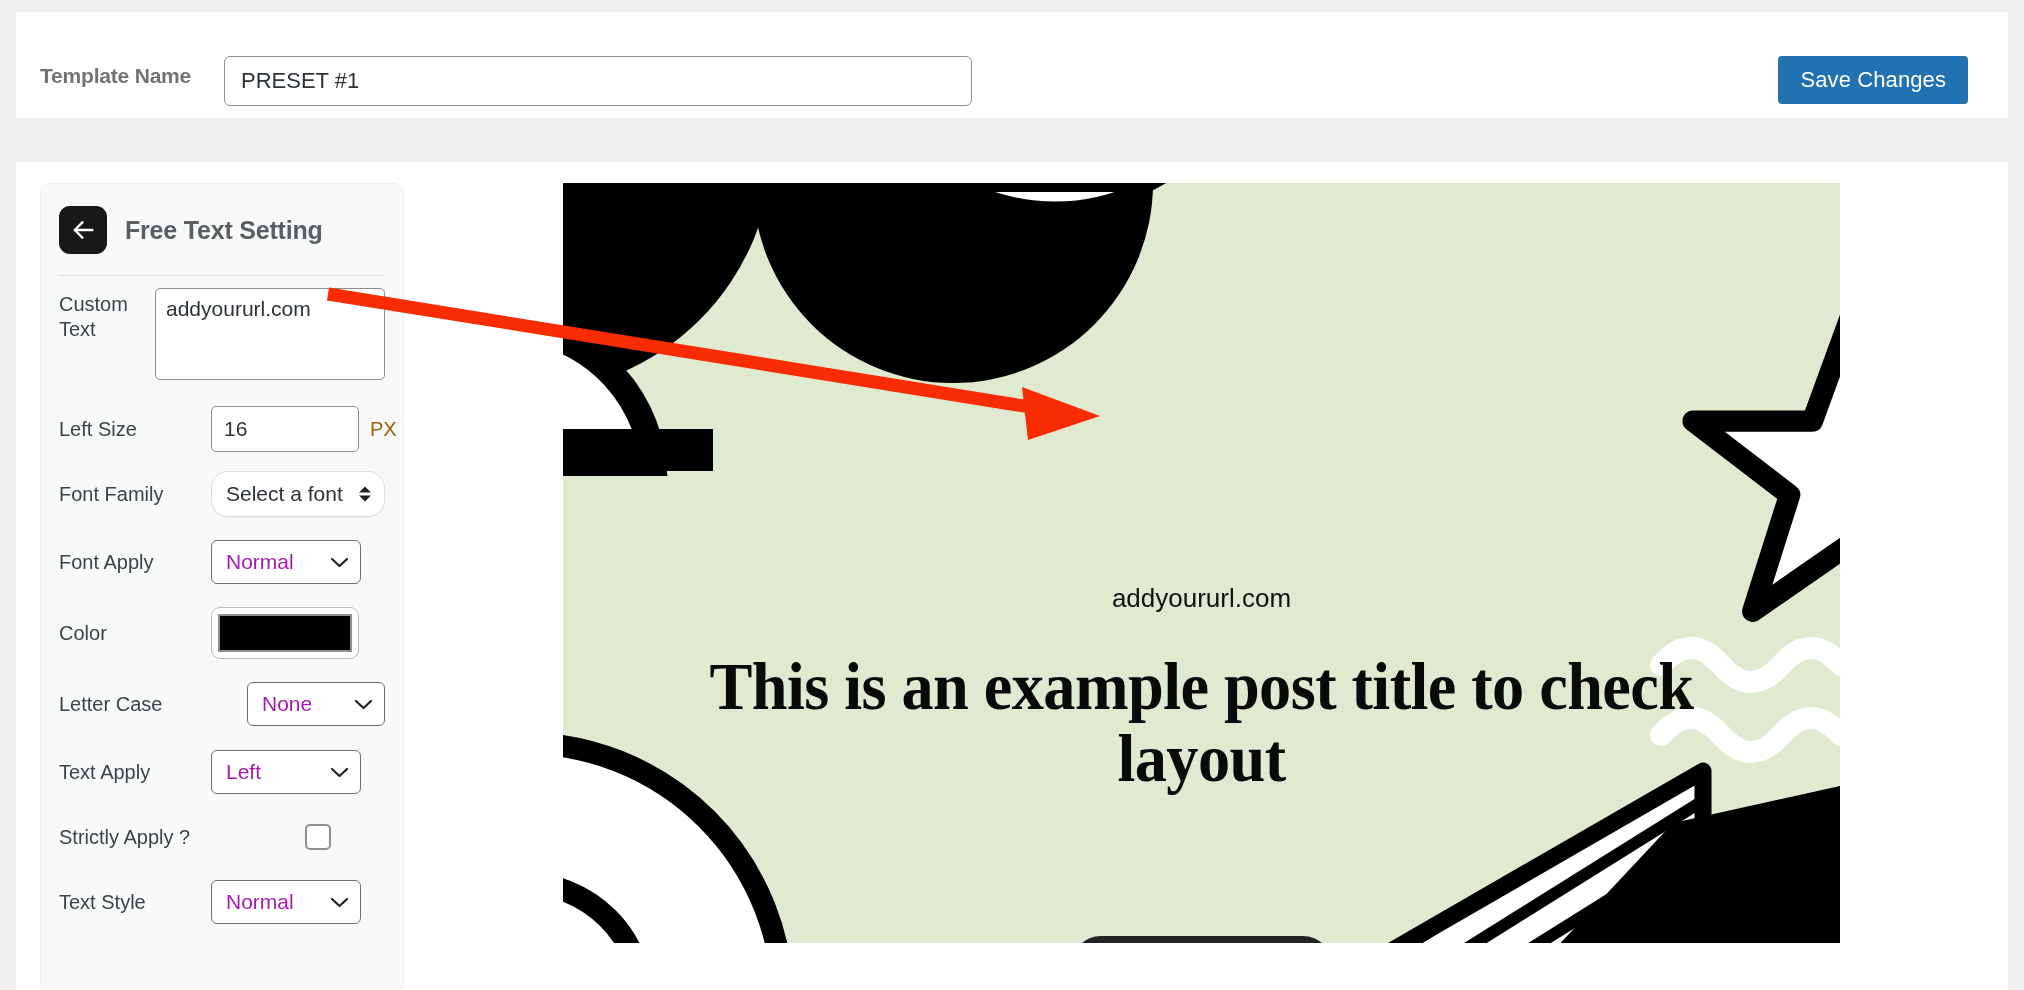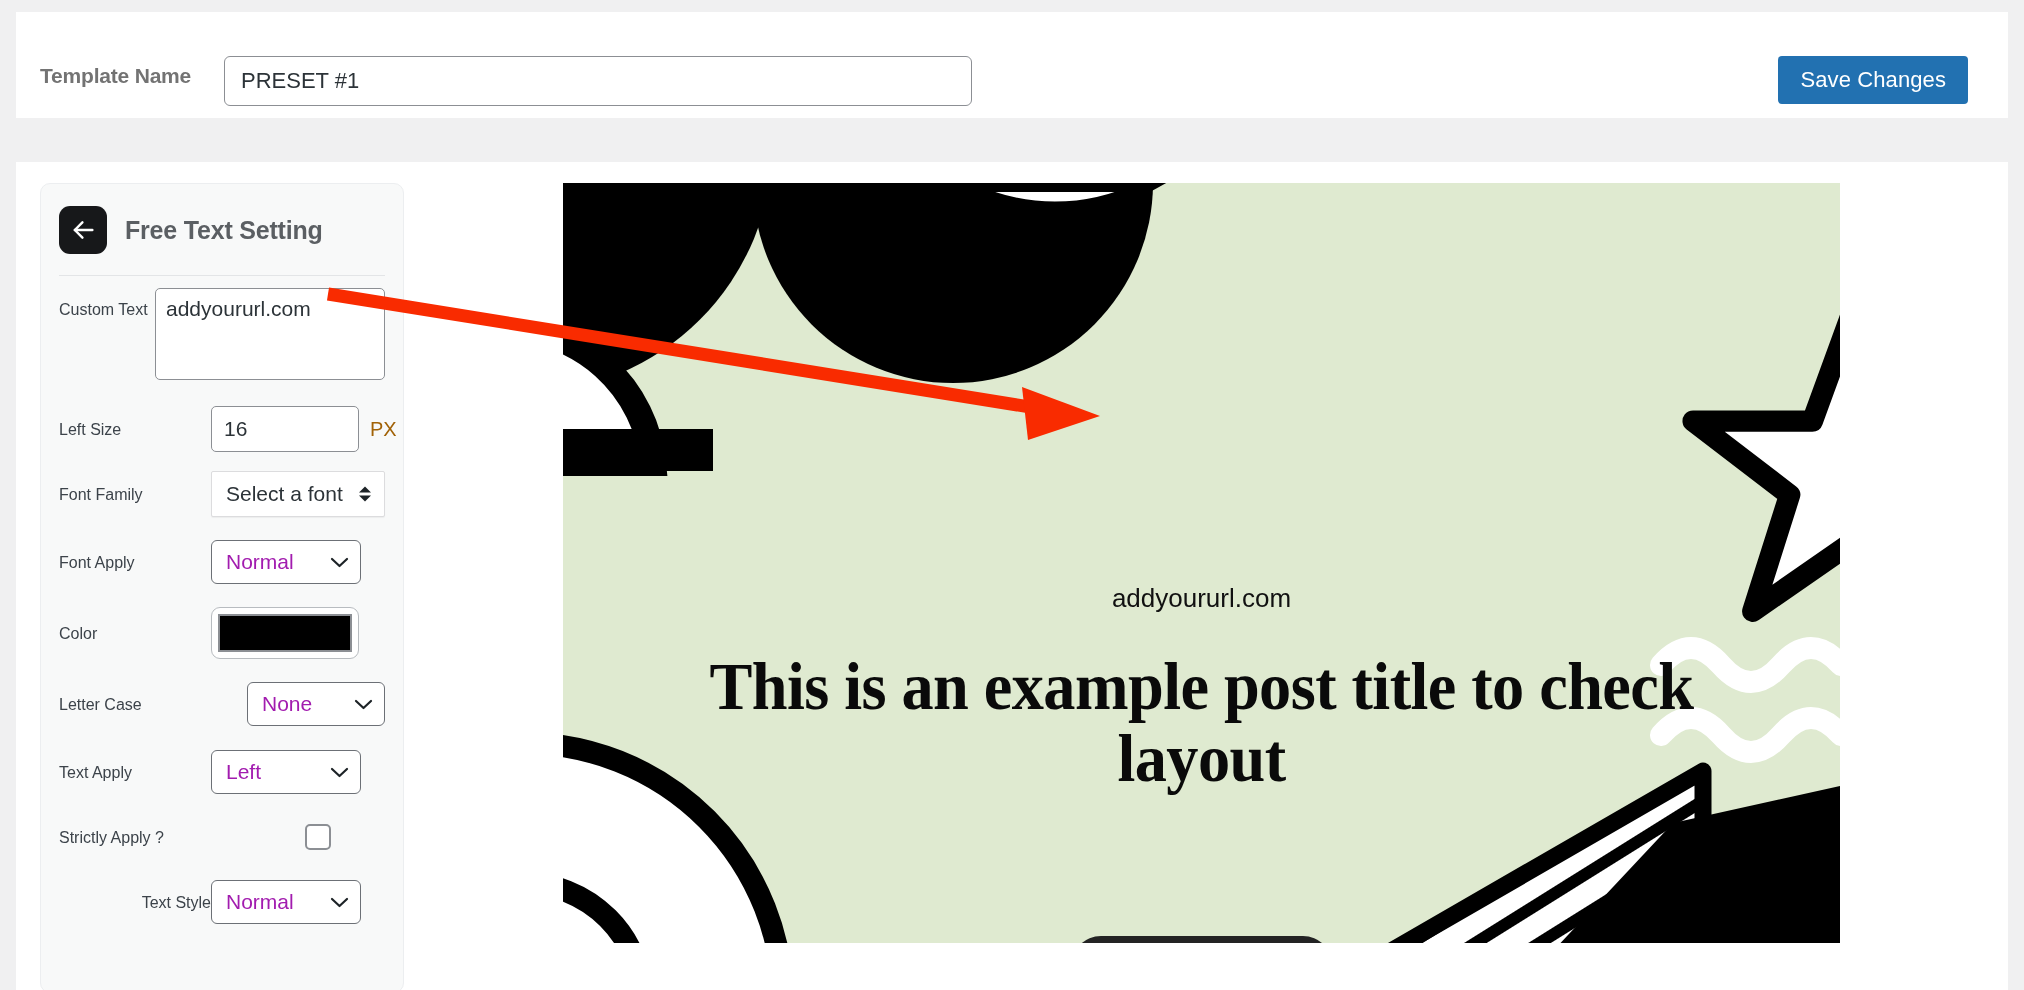--- a/index.html
+++ b/index.html
@@ -122,23 +122,23 @@
   }
 
   .rows { padding: 0 18px; }
   .row {
     display: flex;
     align-items: center;
     min-height: 52px;
     position: relative;
   }
   .row-label {
-    font-size: 16px;
+    font-size: 20px;
     color: #3c434a;
-    line-height: 35px;
+    line-height: 25px;
   }
   .lbl-custom { width: 96px; flex:none; padding-top: 4px; align-self:flex-start; }
   .lbl-w {
     width: 152px;
     flex: none;
   }
 
   .ta {
     width: 242px;
     height: 92px;
@@ -176,21 +176,21 @@
   }
 
   
   .sel-font {
     position: relative;
     width: 190px;
     height: 46px;
     box-sizing: border-box;
     background: #fff;
     border: 1px solid #dcdcde;
-    border-radius: 2px;
+    border-radius: 17px;
     display: flex;
     align-items: center;
     padding: 0 14px;
     cursor: pointer;
     box-shadow: 0 1px 1px rgba(0,0,0,.05);
   }
   .sel-font .v { font-size: 21px; color: #2c3338; }
   .sel-font .caret-ud {
     position: absolute;
     right: 13px;
@@ -402,21 +402,21 @@
             </svg>
           </span>
         </div>
       </div>
 
       <div class="row" style="min-height:62px;">
         <div class="row-label lbl-w">Strictly Apply ?</div>
         <div class="cbx"></div>
       </div>
 
-      <div class="row" style="min-height:68px;text-align:right;">
+      <div class="row" style="min-height:68px;">
         <div class="row-label lbl-w">Text Style</div>
         <div class="sel-dd">
           <span class="v">Normal</span>
           <span>
             <svg width="19" height="12" viewBox="0 0 19 12" fill="none" stroke="#1d2327" stroke-width="2.2" stroke-linecap="round" stroke-linejoin="round">
               <polyline points="2,3 9.5,10 17,3"></polyline>
             </svg>
           </span>
         </div>
       </div>

